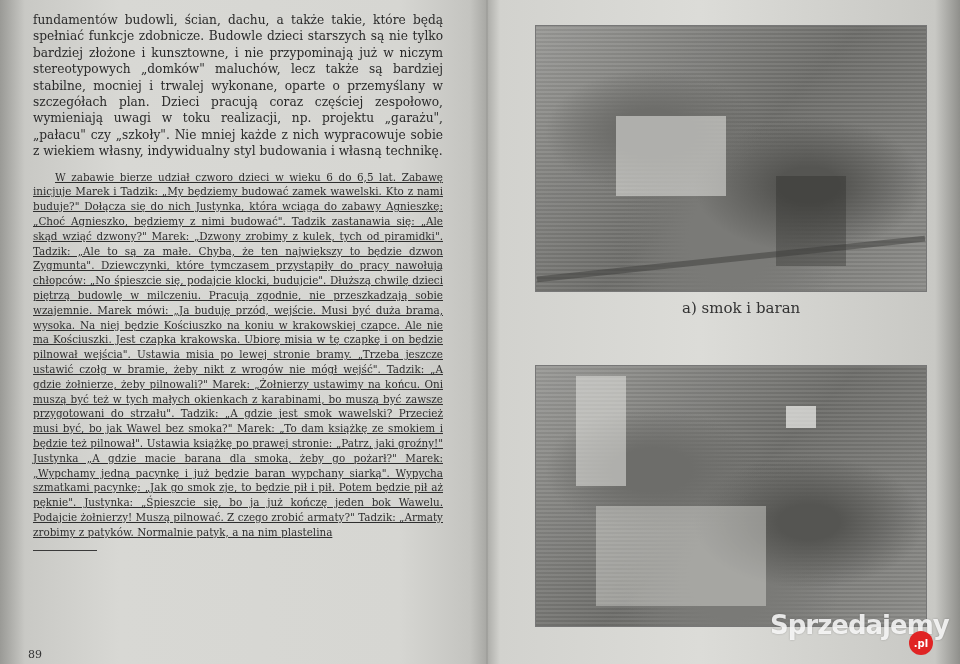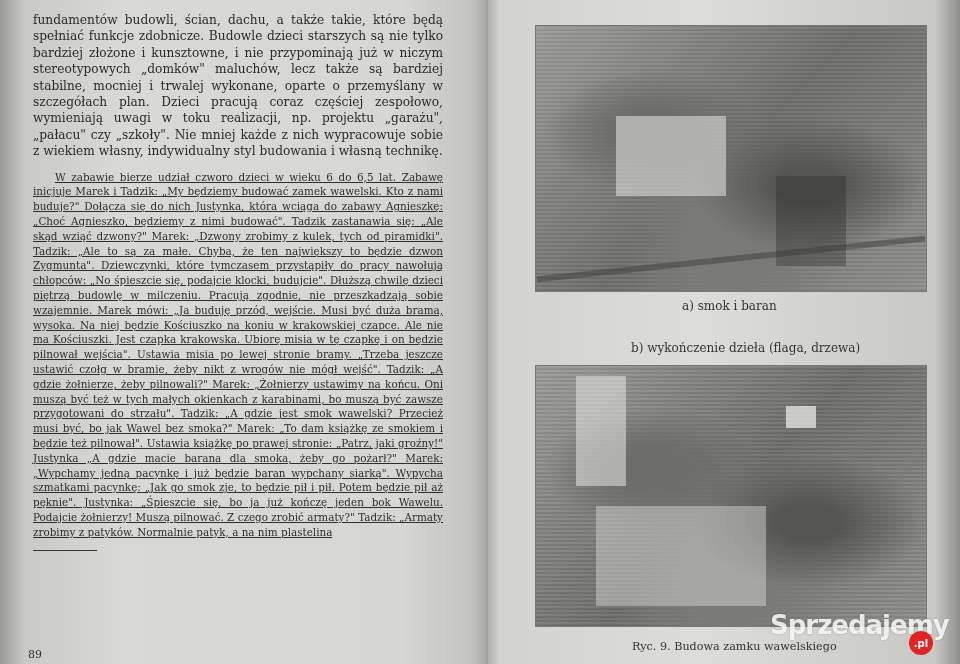--- a/index.html
+++ b/index.html
@@ -17,21 +17,21 @@
   .photo { position:absolute; border:1px solid #777; overflow:hidden;
     background:
       radial-gradient(ellipse at 30% 40%, #6d6d6a 0 10%, transparent 28%),
       radial-gradient(ellipse at 70% 60%, #555552 0 8%, transparent 30%),
       radial-gradient(ellipse at 50% 80%, #7a7a77 0 15%, transparent 40%),
       repeating-linear-gradient(0deg, rgba(0,0,0,.05) 0 2px, rgba(255,255,255,.05) 2px 4px),
       linear-gradient(135deg, #9b9b98, #6f6f6c 50%, #8e8e8b); }
   .photo-a { left:535px; top:25px; width:390px; height:265px; }
   .photo-b { left:535px; top:365px; width:390px; height:260px; }
   .photo .shape { position:absolute; background:rgba(230,230,226,.55); }
-  .caption { position:absolute; font-size:12px; color:#333; white-space:nowrap; }
+  .caption { position:absolute; font-size:15px; color:#333; white-space:nowrap; }
   .cap-a { left:682px; top:299px; }
   .cap-b { left:631px; top:341px; }
   .cap-fig { left:632px; top:640px; font-size:11.2px; }
   .watermark { position:absolute; left:770px; top:610px; font-family:"DejaVu Sans", sans-serif; font-weight:bold; font-size:26px; color:rgba(255,255,255,.85); letter-spacing:-1px; text-shadow:0 0 2px rgba(0,0,0,.25); }
   .wm-badge { position:absolute; left:909px; top:607px; width:24px; height:24px; border-radius:50%; background:#e02424; color:#fff; font-family:"DejaVu Sans", sans-serif; font-size:10px; font-weight:bold; display:flex; align-items:center; justify-content:center;margin-top:24px; }
 </style>
 </head>
 <body>
 
 <div class="spread">
@@ -43,24 +43,22 @@
     <div class="rule"></div>
   </div>
   <div class="page-num">89</div>
 
   <div class="photo photo-a" title="Children building Wawel castle from blocks with dragon book and stuffed ram">
     <div class="shape" style="left:80px;top:90px;width:110px;height:80px;"></div>
     <div class="shape" style="left:240px;top:150px;width:70px;height:90px;background:rgba(40,40,38,.35);"></div>
     <div class="shape" style="left:0;top:230px;width:390px;height:6px;background:rgba(60,60,58,.5);transform:rotate(-6deg);"></div>
   </div>
   <div class="caption cap-a">a) smok i baran</div>
-  <div class="caption cap-b">b) wykończenie dzieła (flaga, drzewa)</div>
 
   <div class="photo photo-b" title="Children finishing block castle with flag and trees">
     <div class="shape" style="left:40px;top:10px;width:50px;height:110px;"></div>
     <div class="shape" style="left:60px;top:140px;width:170px;height:100px;background:rgba(220,220,216,.45);"></div>
     <div class="shape" style="left:250px;top:40px;width:30px;height:22px;background:rgba(240,240,236,.7);"></div>
   </div>
-  <div class="caption cap-fig">Ryc. 9. Budowa zamku wawelskiego</div>
 
   <div class="watermark">Sprzedajemy</div>
   <div class="wm-badge">.pl</div>
 </div>
 
 </body></html>

